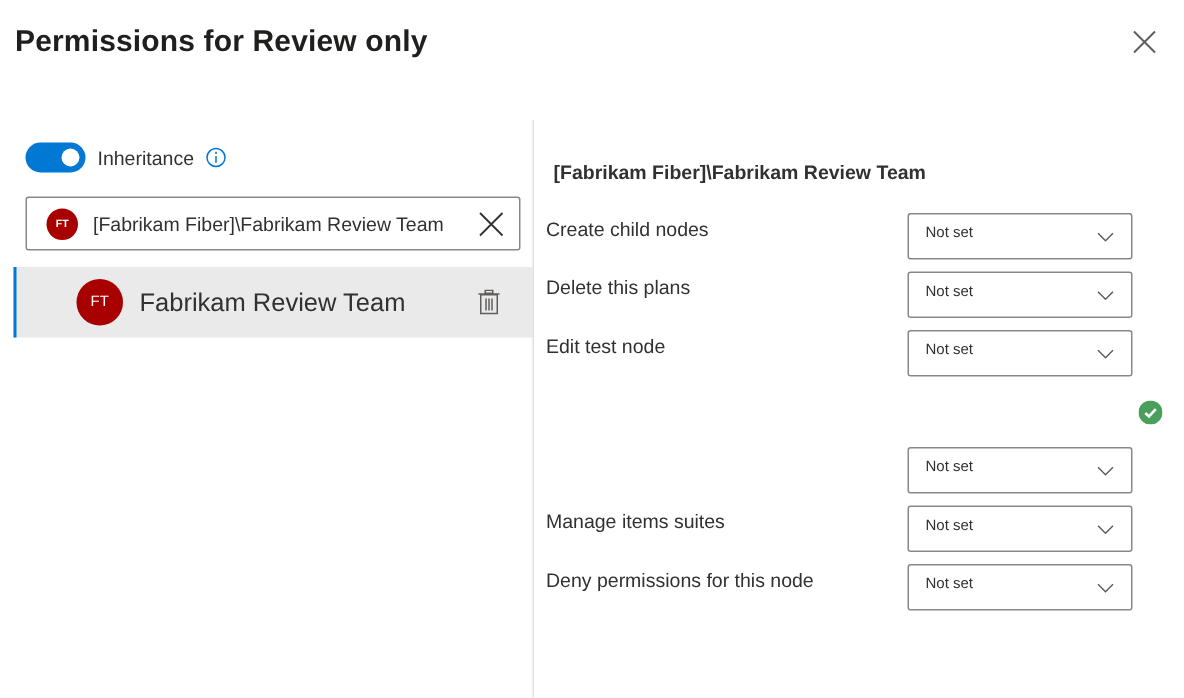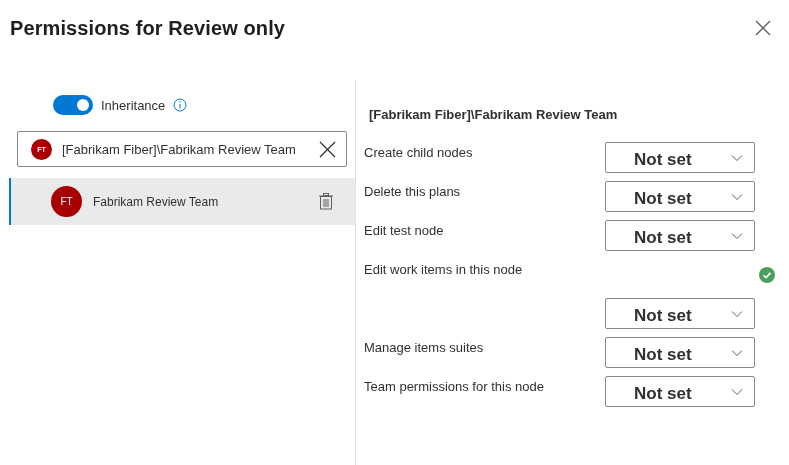--- a/index.html
+++ b/index.html
@@ -18,21 +18,21 @@
       cursor: pointer;
     }
     .close-btn svg { display: block; }
 
     .left-panel { position: absolute; left: 0; top: 80px; width: 355px; height: 385px; }
     .divider {
       position: absolute; left: 355px; top: 80px; width: 1px; height: 385px;
       background: #e1dfdd;
     }
 
-    .toggle-row { position: absolute; left: 17px; top: 15px; display: flex; align-items: center; margin-left: 36px; }
+    .toggle-row { position: absolute; left: 17px; top: 15px; display: flex; align-items: center; }
     .toggle {
       width: 40px; height: 20px; border-radius: 10px; background: #0078d4;
       position: relative; cursor: pointer;
     }
     .toggle .knob {
       position: absolute; right: 4px; top: 4px; width: 12px; height: 12px;
       border-radius: 50%; background: #fff;
     }
     .toggle-label { margin-left: 8px; font-size: 13px; color: #323130; }
     .info-icon { margin-left: 8px; width: 14px; height: 14px; display: inline-block; }
@@ -52,34 +52,34 @@
 
     .member-row {
       position: absolute; left: 9px; top: 98px; width: 346px; height: 47px;
       background: #eaeaea; border-left: 2px solid #0078d4; display: flex; align-items: center;
       cursor: pointer;
     }
     .avatar-lg {
       margin-left: 40px; width: 31px; height: 31px; border-radius: 50%; background: #a80000;
       color: #fff; font-size: 10px; display: flex; align-items: center; justify-content: center;
     }
-    .member-name { margin-left: 11px; font-size: 12px; color: #323130; }
+    .member-name { margin-left: 11px; font-size: 17px; color: #323130; }
     .trash-btn { position: absolute; left: 307px; top: 15px; width: 16px; height: 17px; cursor: pointer; }
 
     .right-panel { position: absolute; left: 356px; top: 80px; width: 433px; height: 385px; }
     .group-heading {
       position: absolute; left: 13px; top: 27px; font-size: 13px; font-weight: 700; color: #323130;
     }
     .perm-row { position: absolute; left: 0; width: 433px; height: 32px; text-align: right; }
     .perm-label { position: absolute; left: 8px; top: 3px; font-size: 13px; color: #323130; white-space: nowrap; }
     .perm-select {
       position: absolute; left: 249px; top: 0; width: 150px; height: 31px;
       border: 1px solid #8a8886; border-radius: 2px; background: #fff; cursor: pointer;
     }
-    .perm-value { position: absolute; left: 28px; top: 7px; font-size: 17px; color: #323130; font-weight: bold; }
+    .perm-value { position: absolute; left: 11px; top: 7px; font-size: 10px; color: #323130; }
     .chevron { position: absolute; right: 11px; top: 11px; width: 12px; height: 8px; }
     .status-ok {
       position: absolute; left: 403px; top: 8px; width: 16px; height: 16px;
     }
   </style>
 </head>
 <body>
 
 <div class="dialog">
   <div class="title">Permissions for Review only</div>
@@ -155,21 +155,20 @@
       <span class="perm-label">Edit test node</span>
       <div class="perm-select">
         <span class="perm-value">Not set</span>
         <svg class="chevron" viewBox="0 0 12 8">
             <path d="M1 1.5 L6 6.5 L11 1.5" stroke="#605e5c" stroke-width="1" fill="none"></path>
           </svg>
       </div>
     </div>
 
     <div class="perm-row" style="top:179px">
-      <span class="perm-label">Edit work items in this node</span>
       <svg class="status-ok" viewBox="0 0 16 16">
         <circle cx="8" cy="8" r="8" fill="#4a9f5c"></circle>
         <path d="M4.5 8.3 L7 10.6 L11.5 5.8" stroke="#fff" stroke-width="1.8" fill="none"></path>
       </svg>
     </div>
 
     <div class="perm-row" style="top:218px">
       <div class="perm-select">
         <span class="perm-value">Not set</span>
         <svg class="chevron" viewBox="0 0 12 8">
@@ -182,21 +181,21 @@
       <span class="perm-label">Manage items suites</span>
       <div class="perm-select">
         <span class="perm-value">Not set</span>
         <svg class="chevron" viewBox="0 0 12 8">
             <path d="M1 1.5 L6 6.5 L11 1.5" stroke="#605e5c" stroke-width="1" fill="none"></path>
           </svg>
       </div>
     </div>
 
     <div class="perm-row" style="top:296px">
-      <span class="perm-label">Team permissions for this node</span>
+      <span class="perm-label">Deny permissions for this node</span>
       <div class="perm-select">
         <span class="perm-value">Not set</span>
         <svg class="chevron" viewBox="0 0 12 8">
             <path d="M1 1.5 L6 6.5 L11 1.5" stroke="#605e5c" stroke-width="1" fill="none"></path>
           </svg>
       </div>
     </div>
 
   </div>
 </div>

